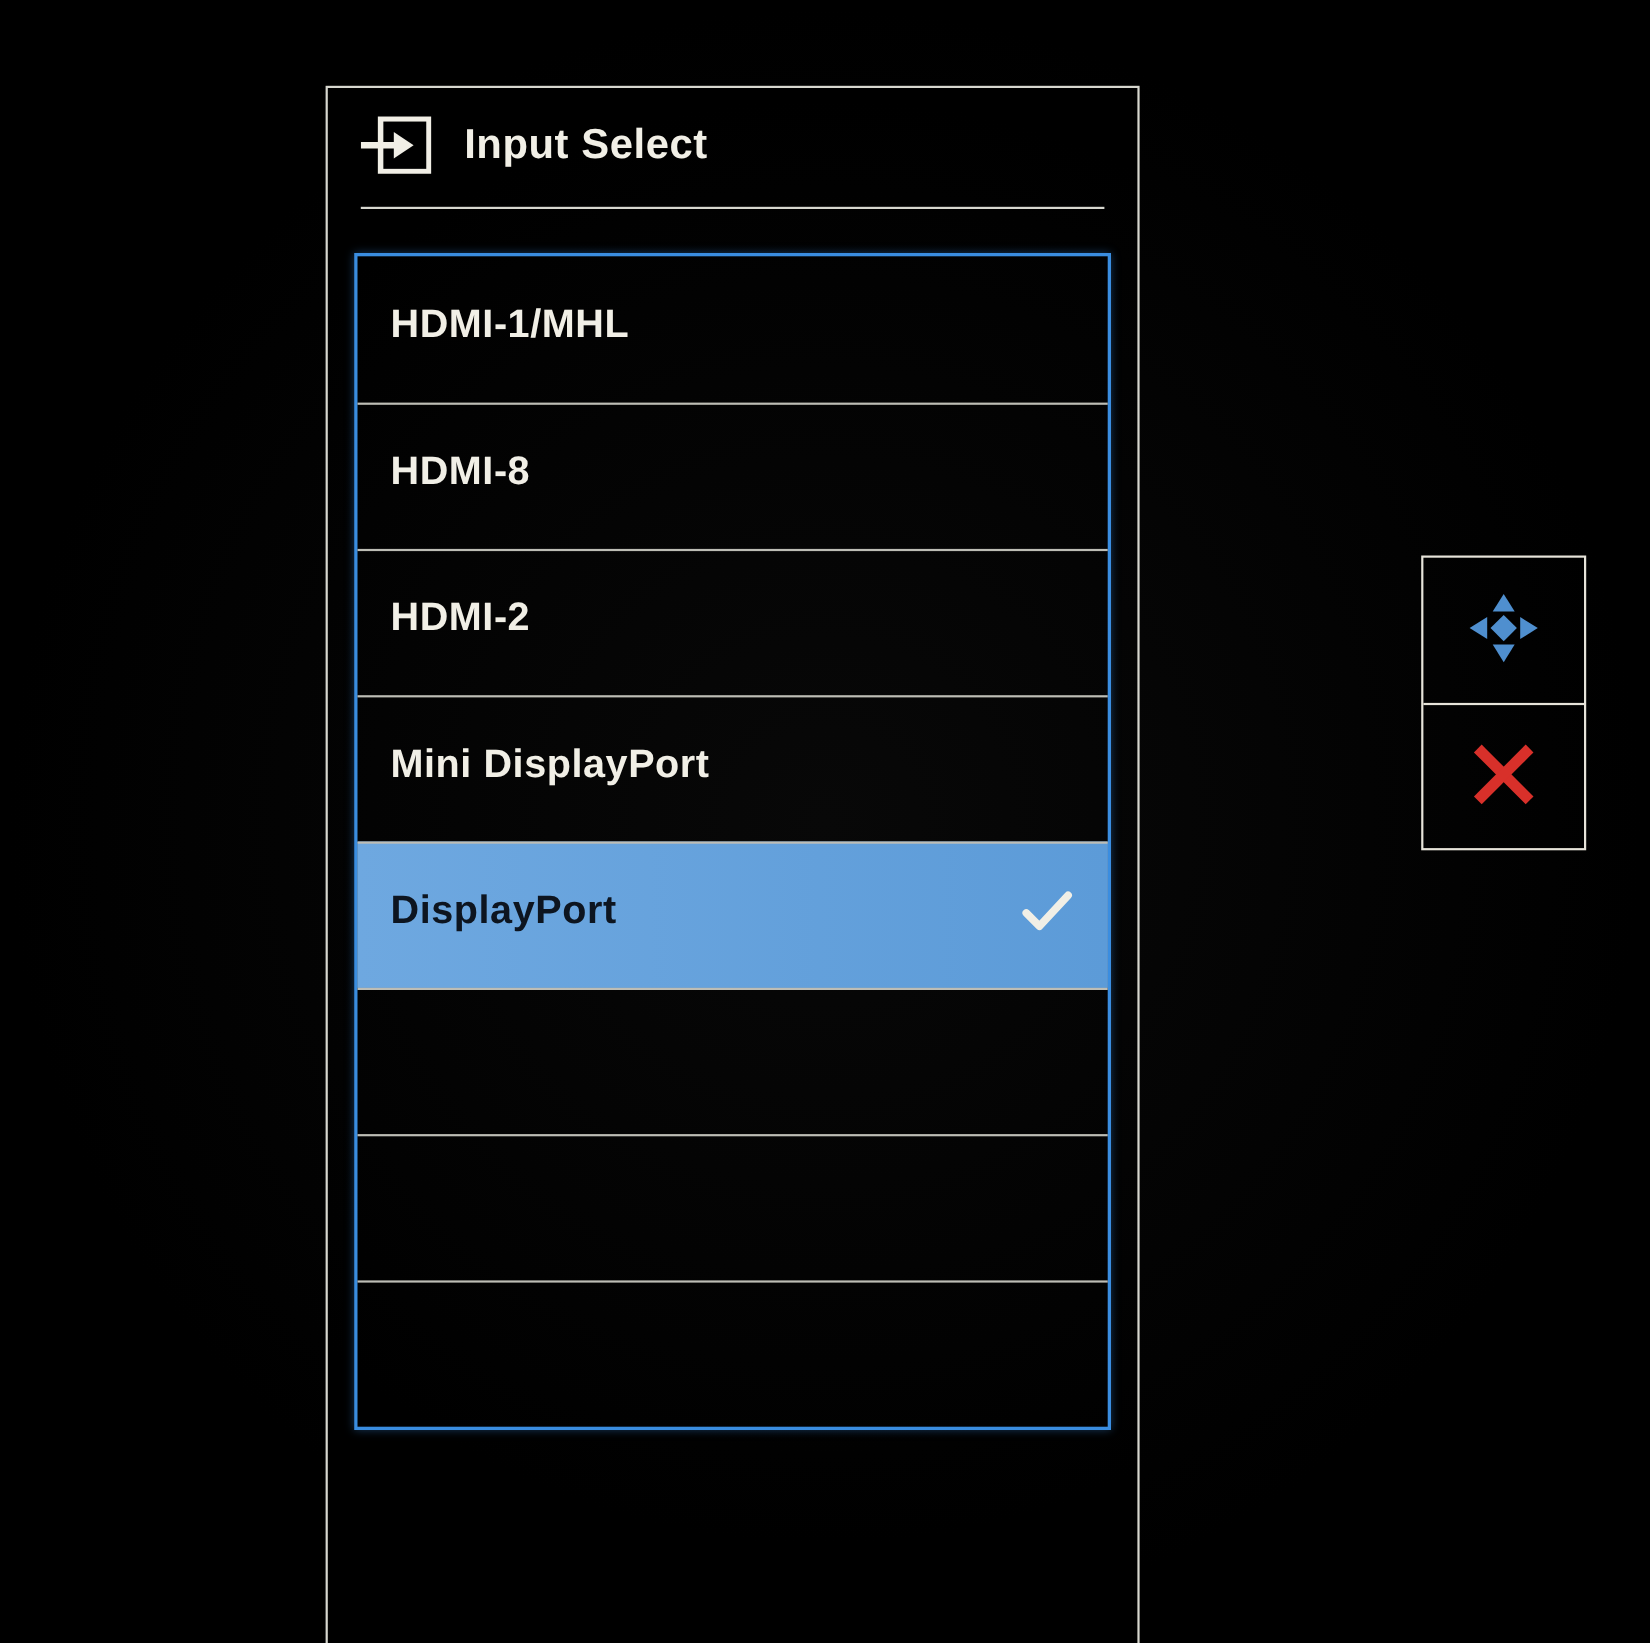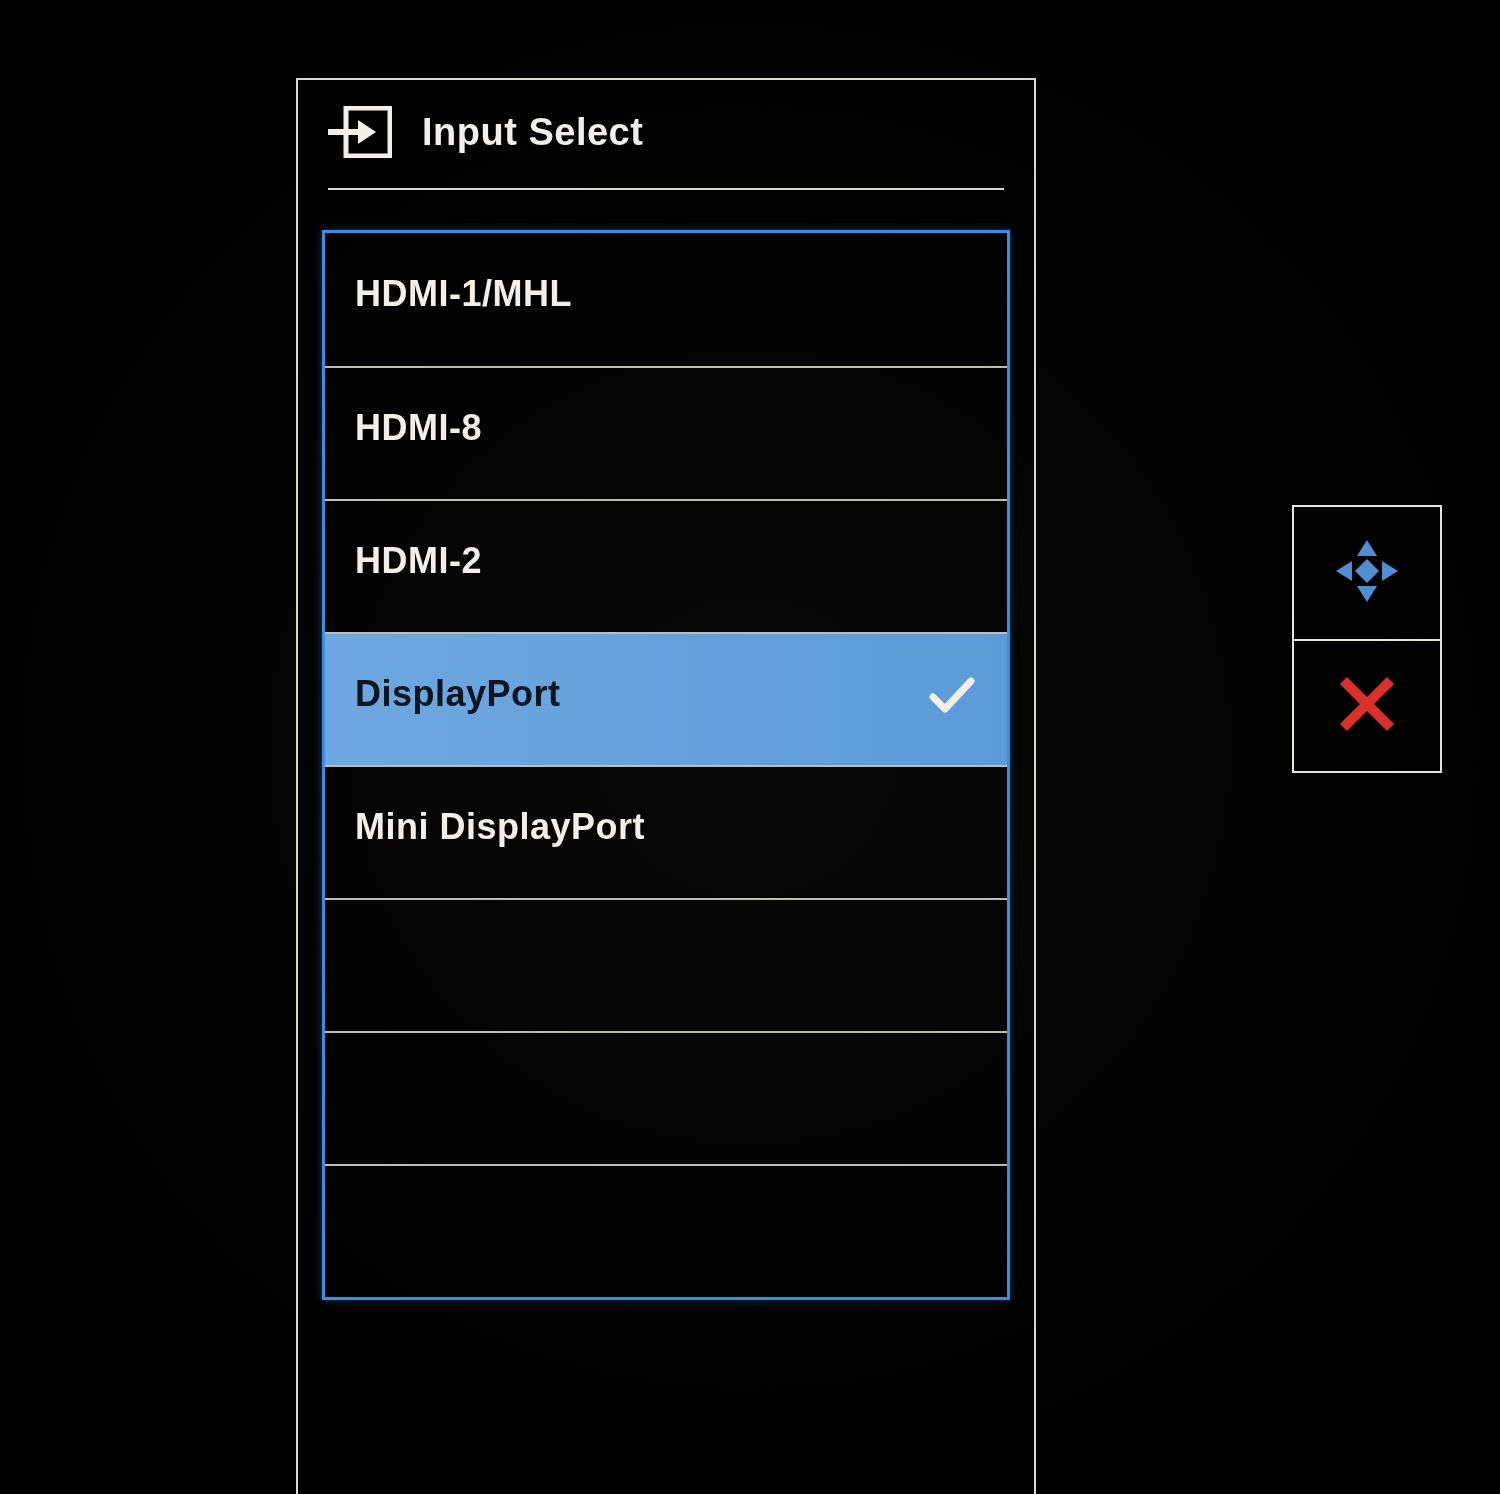--- a/index.html
+++ b/index.html
@@ -127,31 +127,31 @@
 
       </div>
       <div class="row">
         <span class="label">HDMI-8</span>
 
       </div>
       <div class="row">
         <span class="label">HDMI-2</span>
 
       </div>
+      <div class="row">
+        <span class="label">Mini DisplayPort</span>
+
+      </div>
       <div class="row selected">
         <span class="label">DisplayPort</span>
         <span class="check">
           <svg width="50" height="50" viewBox="0 0 50 50">
               <polyline points="6,28 18,40 44,12" fill="none" stroke="#f1efe6" stroke-width="7" stroke-linecap="round" stroke-linejoin="round"></polyline>
             </svg>
         </span>
-      </div>
-      <div class="row">
-        <span class="label">Mini DisplayPort</span>
-
       </div>
       <div class="row empty">
         <span class="label"></span>
       </div>
       <div class="row empty">
         <span class="label"></span>
       </div>
       <div class="row empty">
         <span class="label"></span>
       </div>

